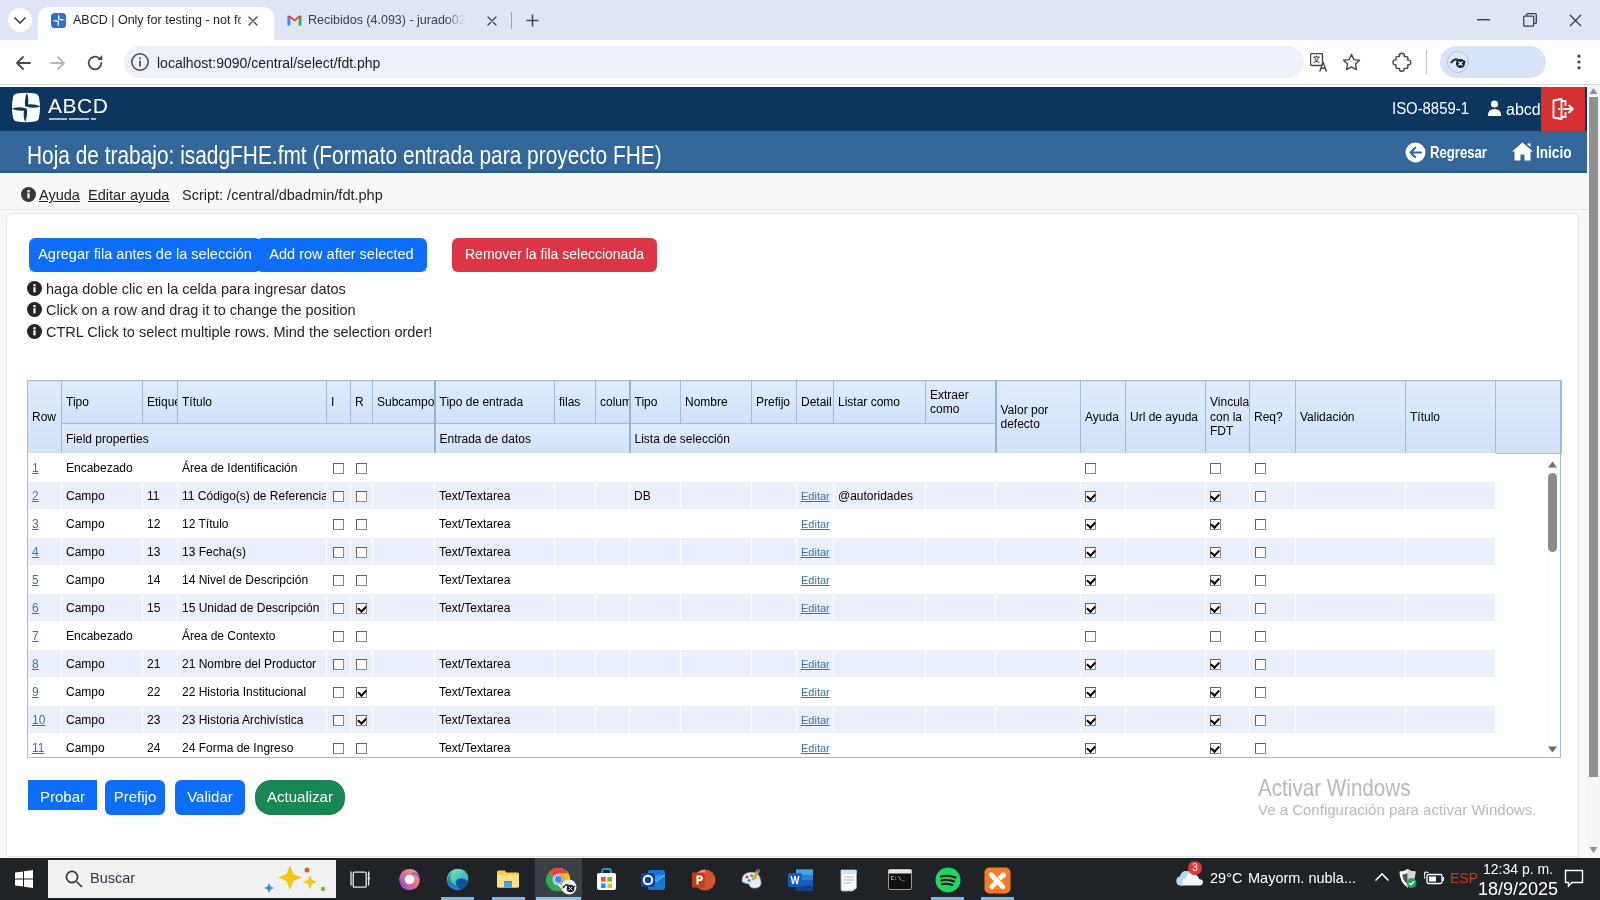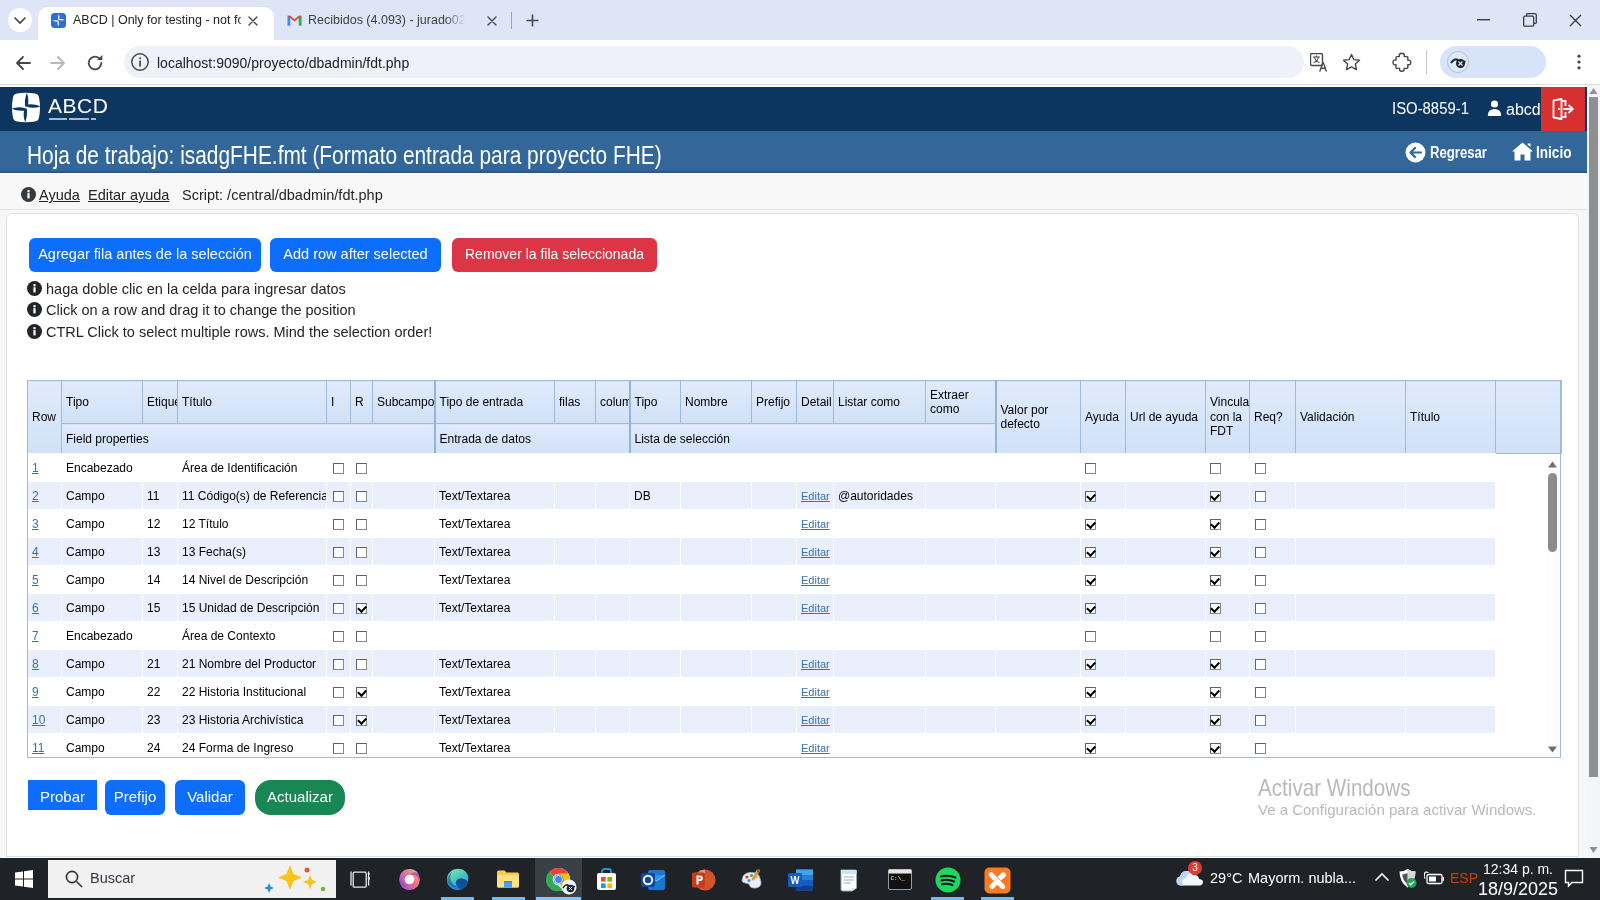--- a/index.html
+++ b/index.html
@@ -71,21 +71,21 @@
 <svg class="abs" style="left:86px;top:54px;" width="18" height="18" viewBox="0 0 18 18">
     <path d="M15.3 9 A6.3 6.3 0 1 1 13 4.1" stroke="#474747" stroke-width="1.8" fill="none" stroke-linecap="round"></path>
     <path d="M16.3 0.9 L16.3 6.1 L11.1 6.1 Z" fill="#474747"></path>
   </svg>
 <div class="abs" style="left:124px;top:46px;width:1180px;height:32px;border-radius:16px;background:#eef1f9;"></div>
 <svg class="abs" style="left:130px;top:52px;" width="20" height="20" viewBox="0 0 20 20">
     <circle cx="10" cy="10" r="8.2" fill="none" stroke="#474747" stroke-width="1.5"></circle>
     <rect x="9.2" y="8.6" width="1.7" height="6" fill="#474747"></rect>
     <rect x="9.2" y="5.4" width="1.7" height="1.8" fill="#474747"></rect>
   </svg>
-<div class="abs" style="left:157px;top:55px;font-size:14px;color:#202124;">localhost:9090/proyecto/dbadmin/fdt.php</div>
+<div class="abs" style="left:157px;top:55px;font-size:14px;color:#202124;">localhost:9090/central/select/fdt.php</div>
 <svg class="abs" style="left:1310px;top:53px;" width="19" height="19" viewBox="0 0 19 19">
     <rect x="0.5" y="0.5" width="12" height="12" rx="1.5" fill="none" stroke="#474747" stroke-width="1.4"></rect>
     <path d="M3 4 H10 M6.5 2.5 V4 M4.5 4 Q5.5 8.5 9.5 9.5 M8.5 4 Q7.5 8.5 3.5 9.5" stroke="#474747" stroke-width="1.1" fill="none"></path>
     <path d="M9 18.5 L12.5 9 L13.7 9 L17.2 18.5 H15.6 L14.8 16 H11.4 L10.6 18.5 Z M11.9 14.6 H14.3 L13.1 11 Z" fill="#474747"></path>
   </svg>
 <svg class="abs" style="left:1342px;top:53px;" width="19" height="19" viewBox="0 0 19 19">
     <path d="M9.5 1.5 L11.9 6.6 L17.5 7.3 L13.4 11.1 L14.5 16.6 L9.5 13.9 L4.5 16.6 L5.6 11.1 L1.5 7.3 L7.1 6.6 Z" fill="none" stroke="#474747" stroke-width="1.4" stroke-linejoin="round"></path>
   </svg>
 <svg class="abs" style="left:1392px;top:52px;" width="20" height="20" viewBox="0 0 20 20">
     <path d="M7.2 3.8 Q7.2 1.2 9.8 1.2 Q12.4 1.2 12.4 3.8 L12.2 4.6 H15 Q15.8 4.6 15.8 5.4 V8.2 Q18.8 7.6 18.8 10.4 Q18.8 13.2 15.8 12.6 V15.6 Q15.8 16.4 15 16.4 H12 Q12.8 19.2 9.8 19.2 Q6.8 19.2 7.6 16.4 H4.8 Q4 16.4 4 15.6 V12.8 Q1 13.4 1 10.4 Q1 7.4 4 8 V5.4 Q4 4.6 4.8 4.6 H7.4 Z" fill="none" stroke="#474747" stroke-width="1.4" stroke-linejoin="round"></path>
@@ -151,21 +151,21 @@
     <circle cx="7.5" cy="7.5" r="7.5" fill="#343a40"></circle>
     <rect x="6.4" y="6.2" width="2.2" height="5.2" fill="#fff"></rect>
     <rect x="6.4" y="3.1" width="2.2" height="2.2" fill="#fff"></rect>
   </svg>
 <div class="abs" style="left:39px;top:187px;font-size:14.5px;color:#212529;text-decoration:underline;">Ayuda</div>
 <div class="abs" style="left:88px;top:187px;font-size:14.5px;color:#212529;text-decoration:underline;">Editar ayuda</div>
 <div class="abs" style="left:182px;top:187px;font-size:14.5px;color:#212529;">Script: /central/dbadmin/fdt.php</div>
 
 <div class="abs" style="left:6px;top:213px;width:1573px;height:644px;background:#fff;border:1px solid #e3e3e3;border-radius:6px 6px 0 0;"></div>
 <div class="abs" style="left:29px;top:238px;width:232px;height:34px;background:#0d6efd;border-radius:6px;color:#fff;font-size:15px;text-align:center;line-height:33px;white-space:nowrap;font-size:14.5px !important;">Agregar fila antes de la selección</div>
-<div class="abs" style="left:270px;top:238px;width:171px;height:34px;background:#0d6efd;border-radius:6px;color:#fff;font-size:15px;text-align:center;line-height:33px;white-space:nowrap;font-size:14.5px !important;">Add row after selected</div>
+<div class="abs" style="left:256px;top:238px;width:171px;height:34px;background:#0d6efd;border-radius:6px;color:#fff;font-size:15px;text-align:center;line-height:33px;white-space:nowrap;font-size:14.5px !important;">Add row after selected</div>
 <div class="abs" style="left:452px;top:238px;width:205px;height:34px;background:#dc3545;border-radius:6px;color:#fff;font-size:15px;text-align:center;line-height:33px;white-space:nowrap;font-size:14px !important;">Remover la fila seleccionada</div>
 <svg class="abs" style="left:27px;top:281px;" width="15" height="15" viewBox="0 0 15 15">
     <circle cx="7.5" cy="7.5" r="7.5" fill="#212529"></circle>
     <rect x="6.4" y="6.2" width="2.2" height="5.2" fill="#fff"></rect>
     <rect x="6.4" y="3.1" width="2.2" height="2.2" fill="#fff"></rect>
   </svg>
 <div class="abs" style="left:46px;top:281px;font-size:14.5px;color:#212529;">haga doble clic en la celda para ingresar datos</div>
 <svg class="abs" style="left:27px;top:302px;" width="15" height="15" viewBox="0 0 15 15">
     <circle cx="7.5" cy="7.5" r="7.5" fill="#212529"></circle>
     <rect x="6.4" y="6.2" width="2.2" height="5.2" fill="#fff"></rect>

